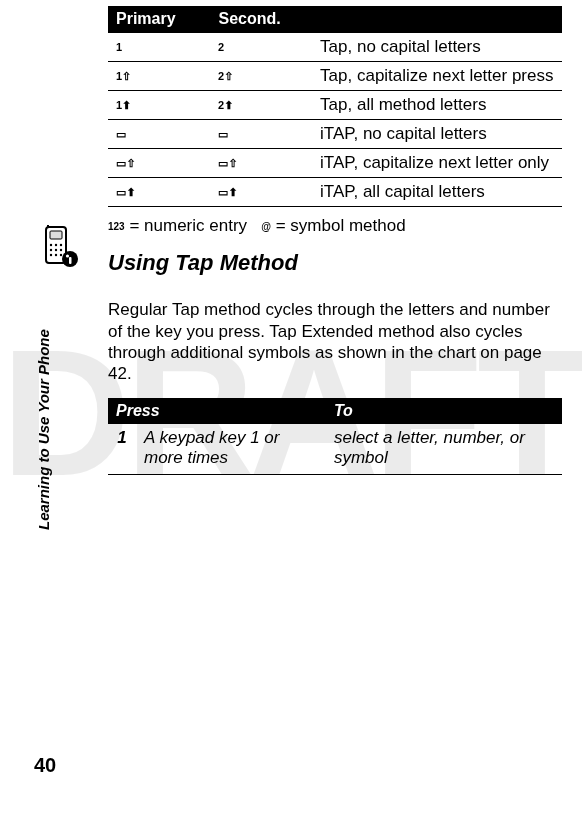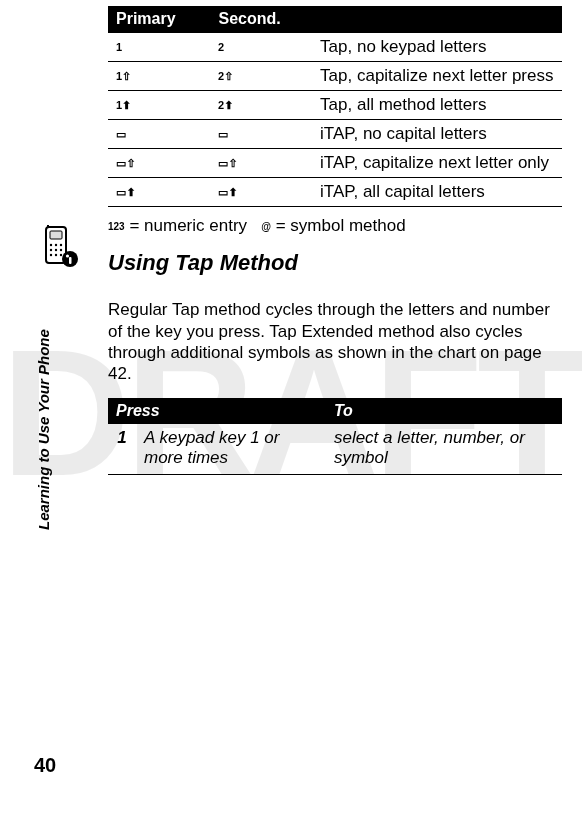--- a/index.html
+++ b/index.html
@@ -167,21 +167,21 @@
       <tr>
         <th>Primary</th>
         <th>Second.</th>
         <th style="width:55%;"></th>
       </tr>
     </thead>
     <tbody>
       <tr>
         <td class="iconcell">1</td>
         <td class="iconcell">2</td>
-        <td>Tap, no keypad letters</td>
+        <td>Tap, no capital letters</td>
       </tr>
       <tr>
         <td class="iconcell">1⇧</td>
         <td class="iconcell">2⇧</td>
         <td>Tap, capitalize next letter press</td>
       </tr>
       <tr>
         <td class="iconcell">1⬆</td>
         <td class="iconcell">2⬆</td>
         <td>Tap, all method letters</td>

